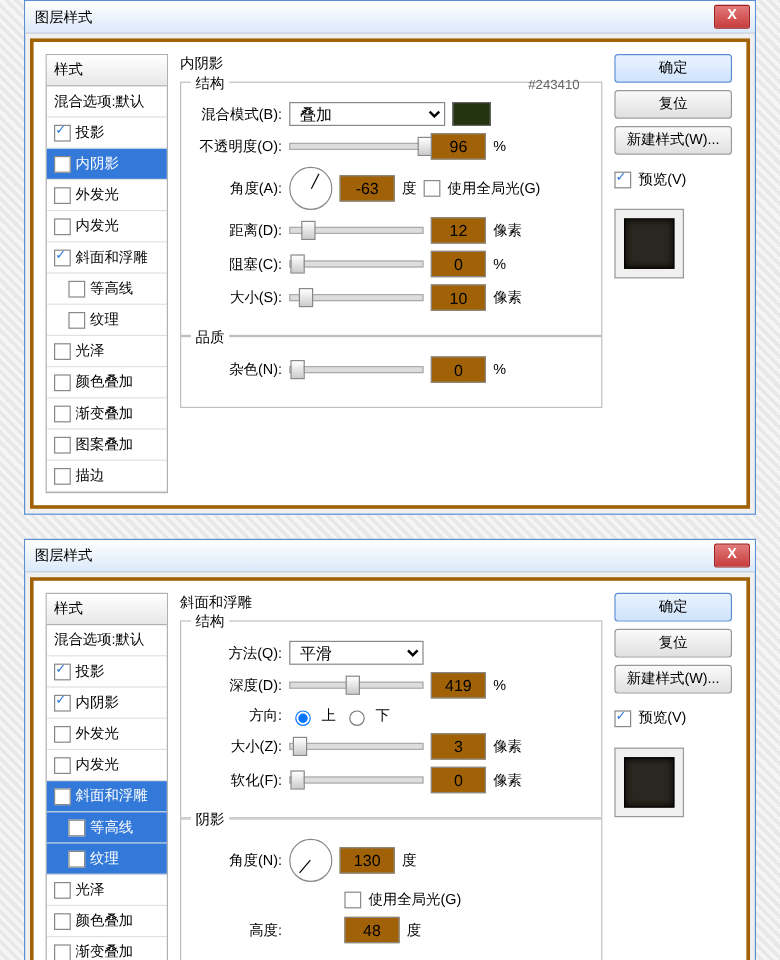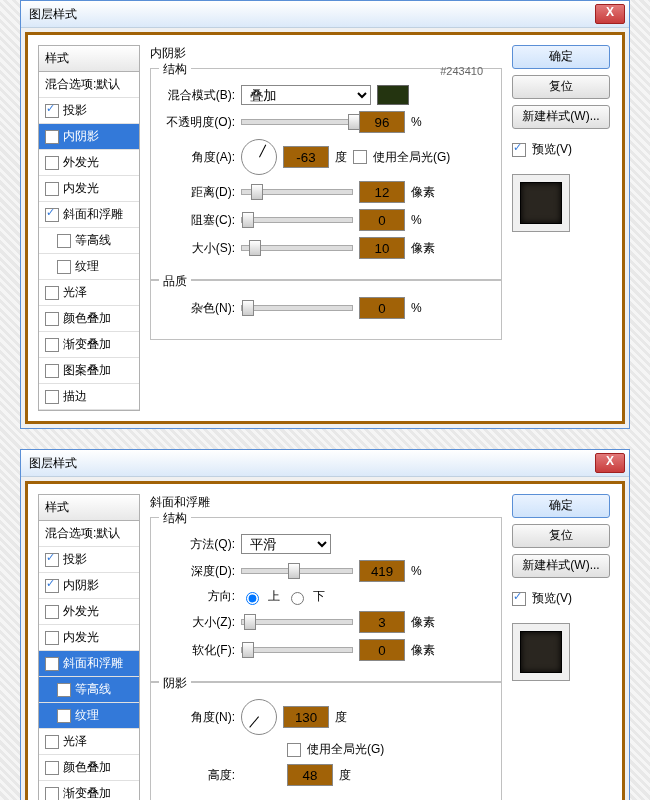--- a/index.html
+++ b/index.html
@@ -234,21 +234,21 @@
               <span>渐变叠加</span>
             </div>
           </div>
 </div>
 <div class="main">
 <div style="margin-bottom:6px">斜面和浮雕</div>
 <div class="group">
 <span class="gtitle">结构</span>
 <div class="row">
               <span class="lbl">方法(Q):</span>
-              <select class="combo" style="width:90px"><option>平滑</option></select>
+              <select class="combo" style="width:112px"><option>平滑</option></select>
             </div>
 <div class="row">
               <span class="lbl">深度(D):</span>
               <span class="slider">
                 <span class="thumb" style="left:42%"></span>
               </span>
               <input class="num" value="419" style="">
               <span class="unit">%</span>
             </div>
 <div class="row">

